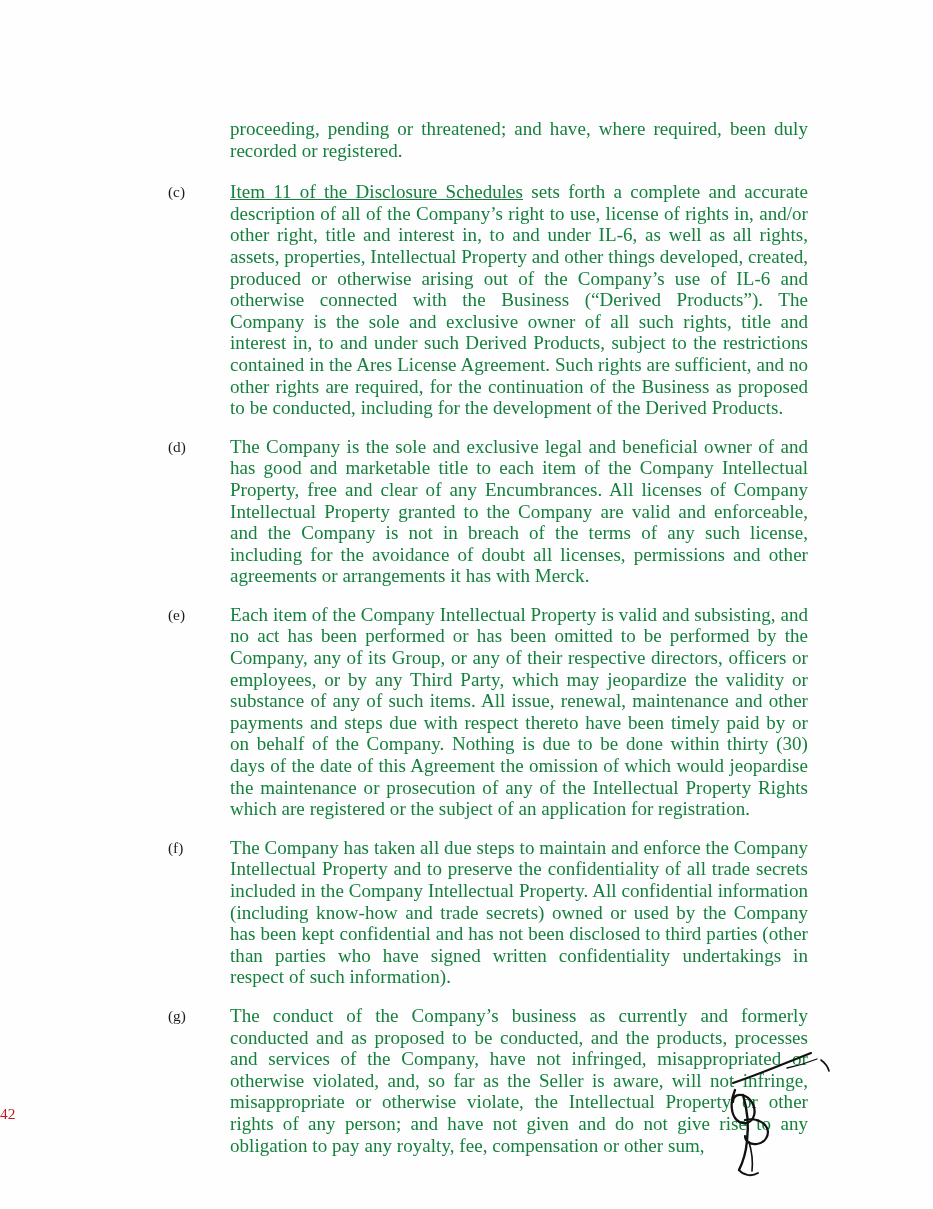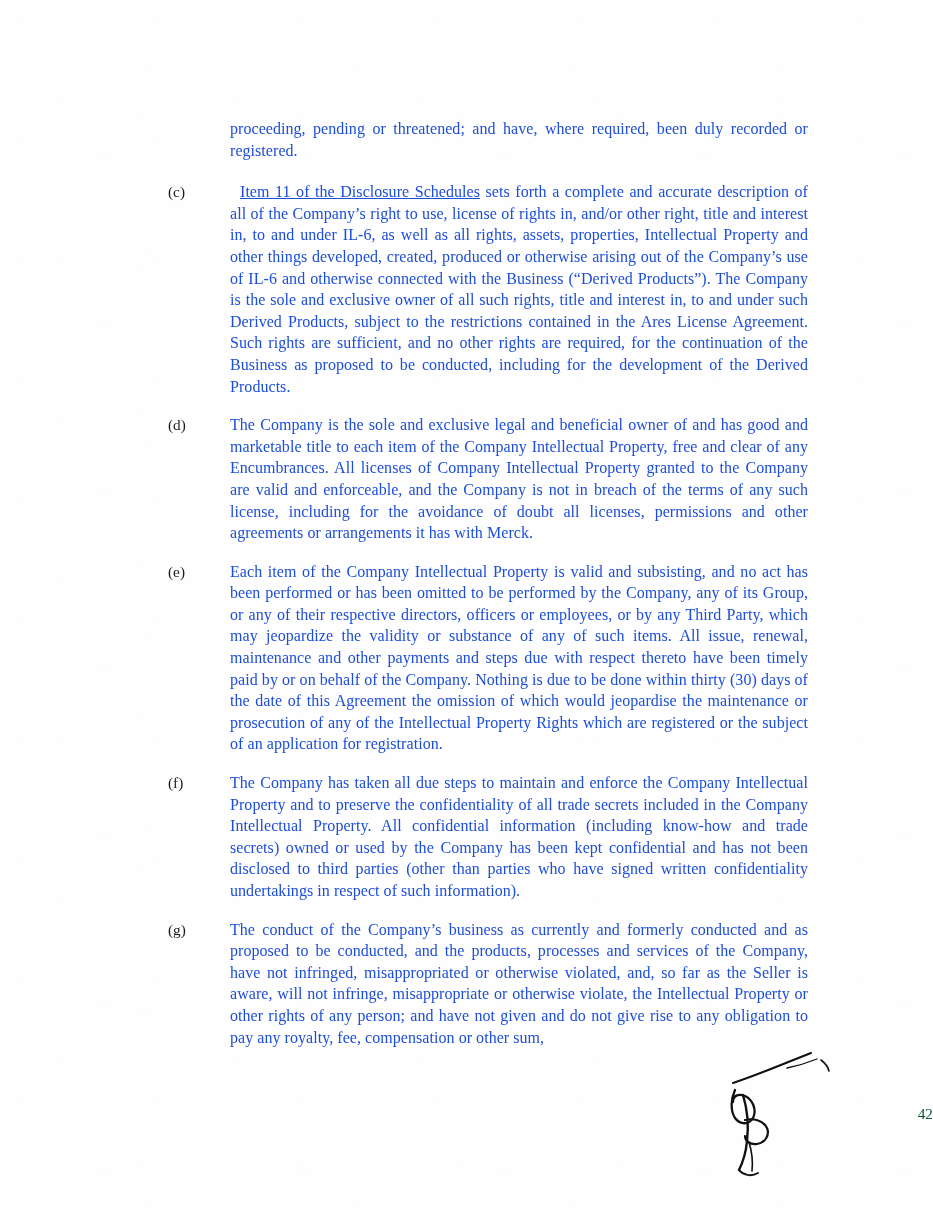--- a/index.html
+++ b/index.html
@@ -46,43 +46,41 @@
   }
   .marker {
     width: 62px;
     flex: 0 0 62px;
     font-size: 15.3px;
     line-height: 21.6px;
     color: #1a1b1f;
   }
   .ptext {
     flex: 1 1 auto;
-    font-size: 16px;
+    font-size: 19px;
     line-height: 21.6px;
     text-align: justify;
     text-justify: inter-word;
     letter-spacing: 0.05px;
-    color: #1d4ed8;
+    color: #15803d;
   }
   .u {
     text-decoration: underline;
-    margin-left: 10px;
   }
   .b {
     font-weight: normal;
   }
   .page-number {
     position: absolute;
     left: 0;
     right: 0;
     top: 1105px;
-    text-align: right;
+    text-align: left;
     font-size: 15.3px;
-    color: #14532d;
-    padding-left: 8px;
+    color: #b91c1c;
   }
   .signature {
     position: absolute;
     right: 58px;
     bottom: 18px;
     width: 150px;
     height: 145px;
     pointer-events: none;
   }
 </style>

